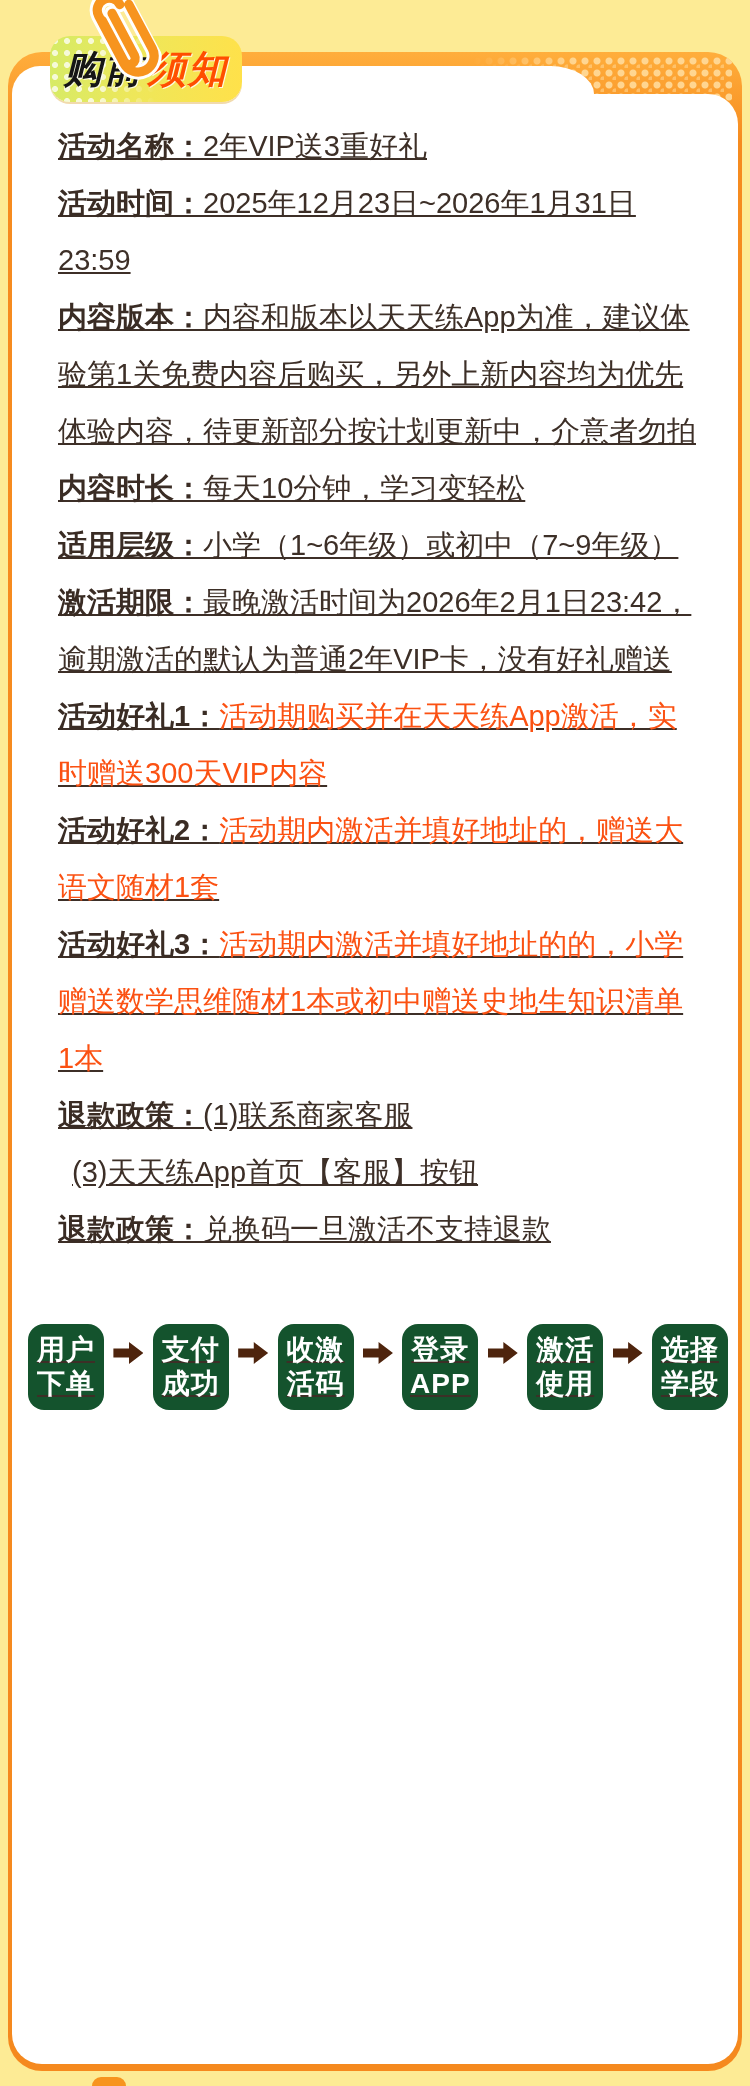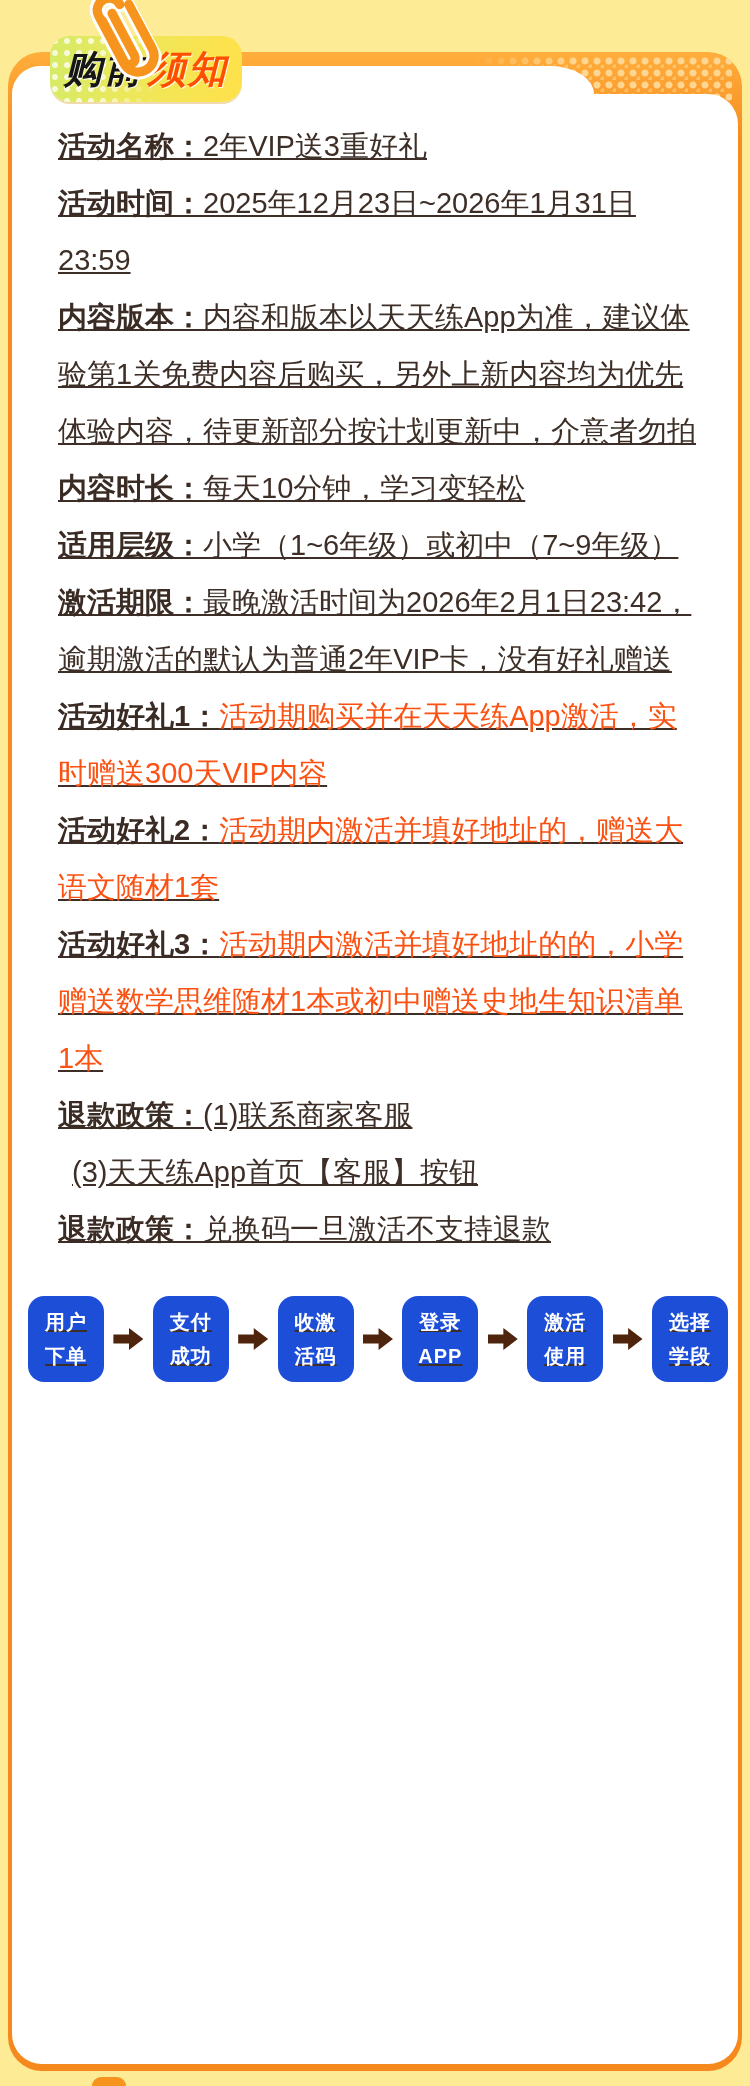--- a/index.html
+++ b/index.html
@@ -46,24 +46,25 @@
   .notice{margin:0;}
   .notice-label{font-weight:700;color:#3A2C24;}
   .notice.highlight .notice-content{color:#FB5112;}
   .notice.indent{padding-left:14px;}
   
   .flow{
     display:flex;align-items:center;justify-content:space-between;
     margin:38px -32px 0 -30px;
   }
   .step{
-    width:76px;height:86px;background:#1d4ed8;border-radius:16px;
+    width:76px;height:86px;background:#14532d;border-radius:16px;
     color:#fff;display:flex;flex-direction:column;align-items:center;justify-content:center;
-    font-weight:700;font-size:20px;line-height:34px;letter-spacing:1px;
+    font-weight:700;font-size:28px;line-height:34px;letter-spacing:1px;
     flex:0 0 auto;
+    margin-top:28px;
   }
   .arrow{
     width:30px;height:22px;background:#4E240D;flex:0 0 auto;
     clip-path:polygon(0 30%,52% 30%,52% 0,100% 50%,52% 100%,52% 70%,0 70%);
   }
   
   .badge{
     position:absolute;left:50px;top:36px;width:192px;height:66px;z-index:30;
     border-radius:20px;
     background:linear-gradient(95deg,#D6EB66 0%,#EEE75A 45%,#FFE14A 100%);

